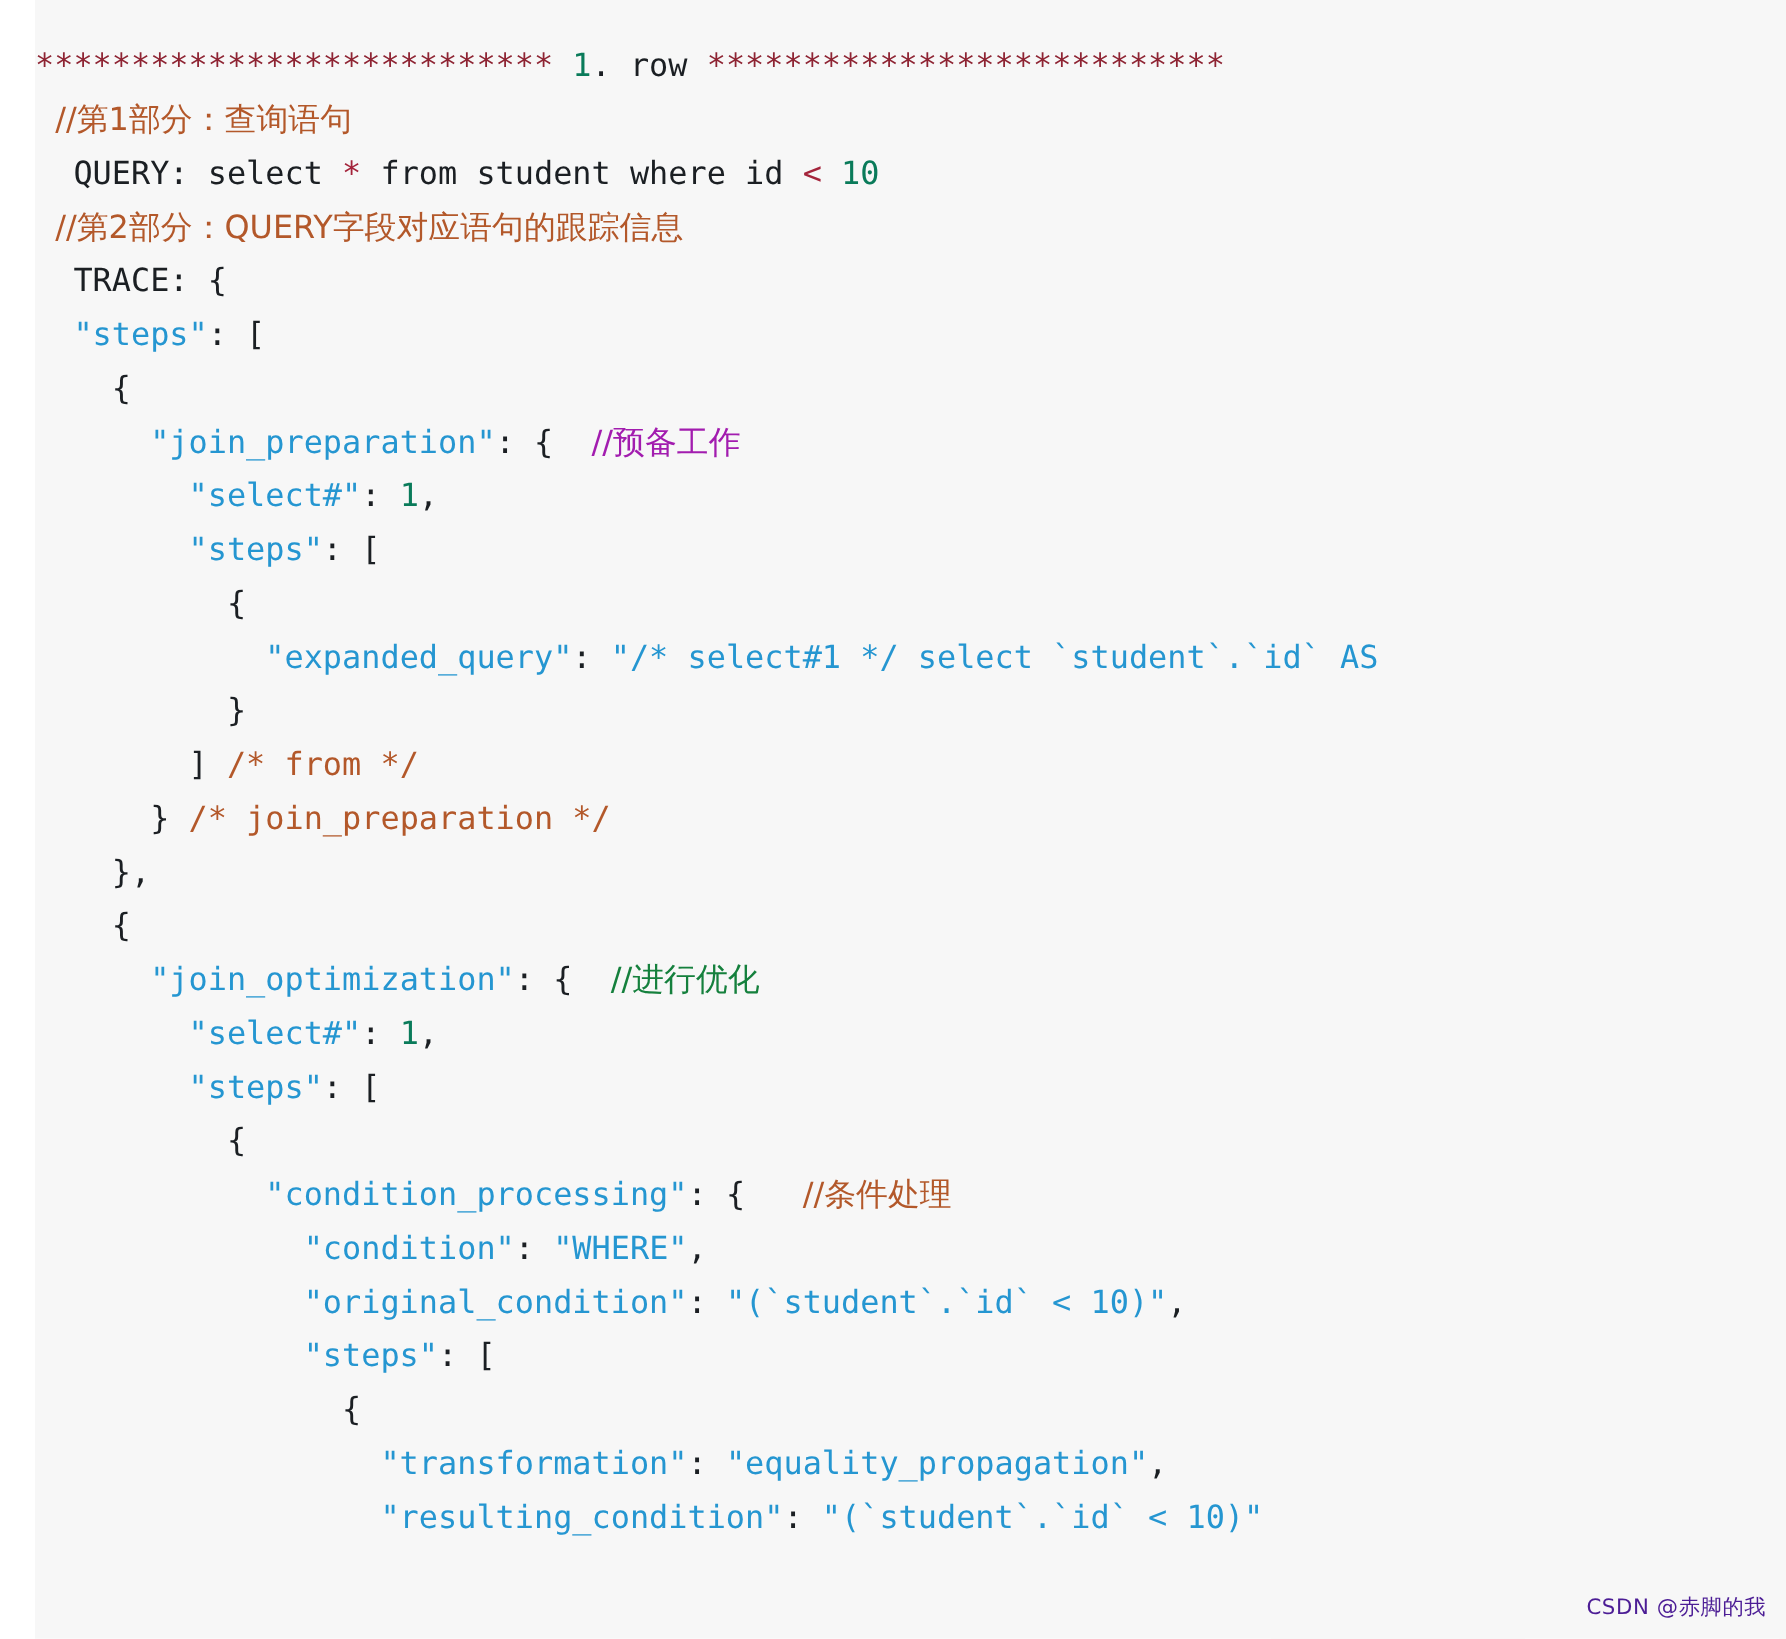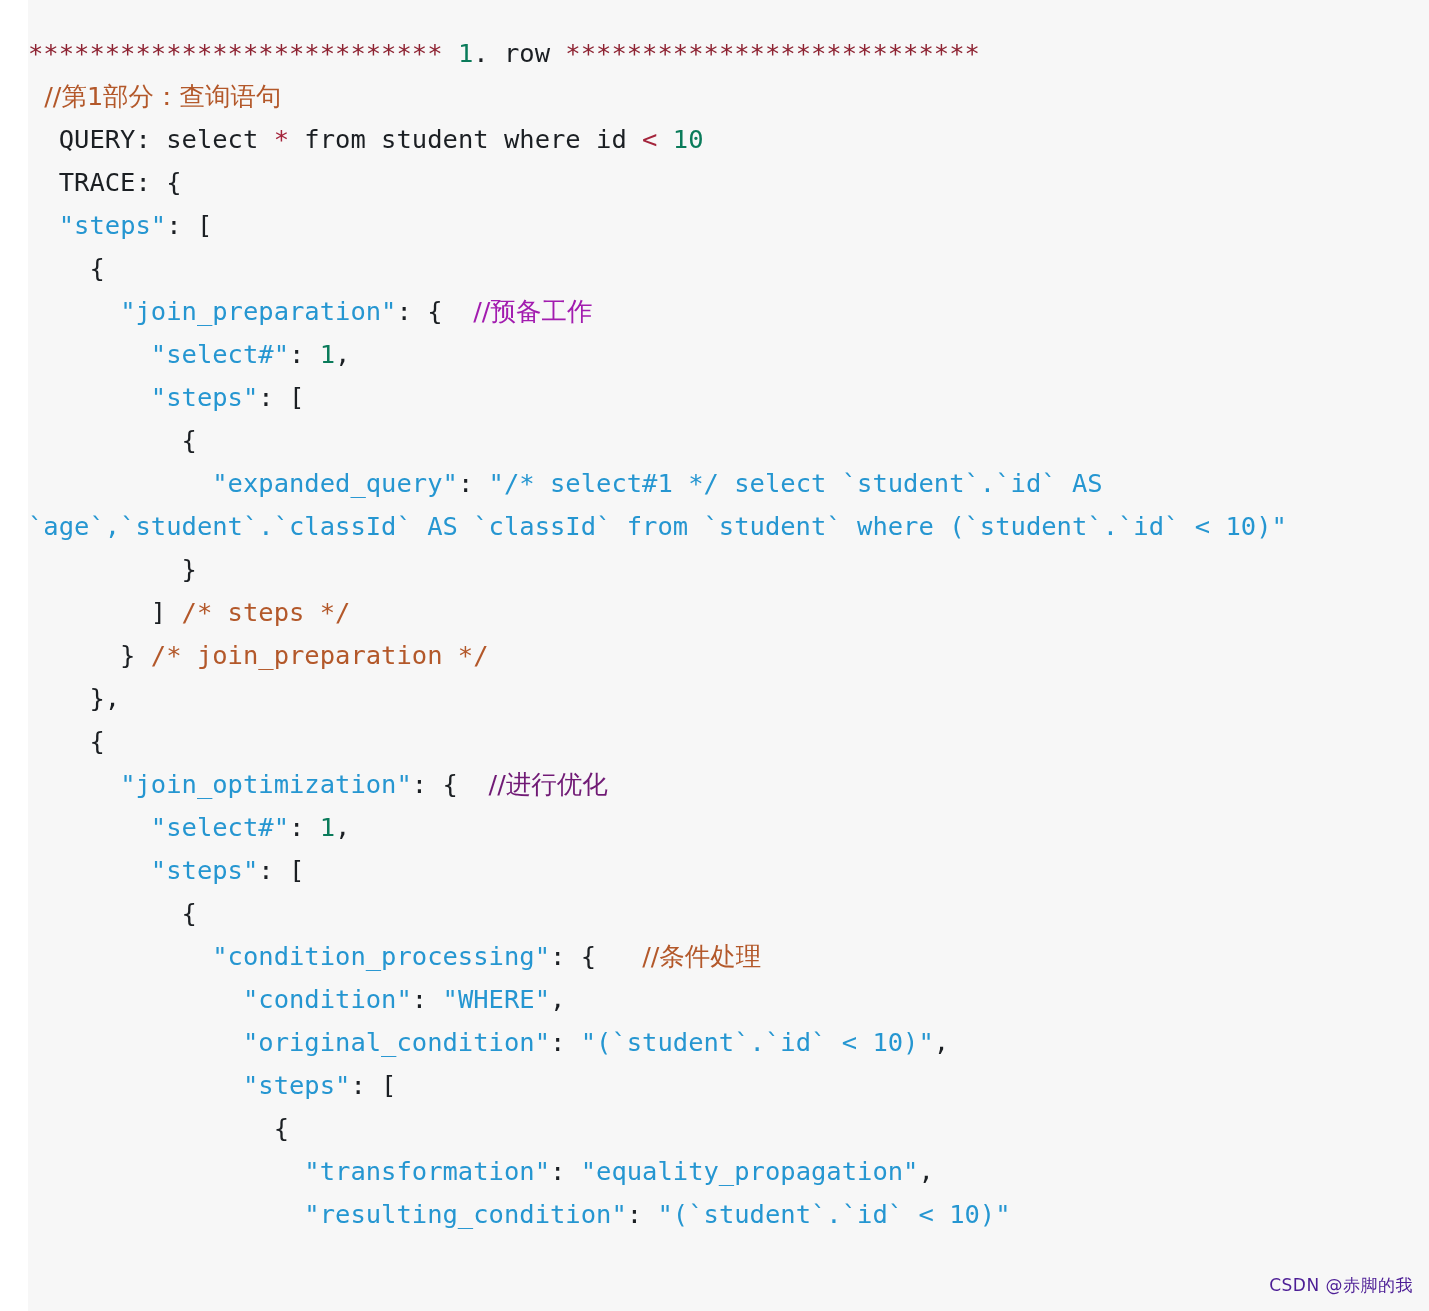--- a/index.html
+++ b/index.html
@@ -66,35 +66,35 @@
     user-select: none;
   }
 </style>
 </head>
 <body style="background: rgb(255, 255, 255);">
 
 <div id="code-surface" style="background: rgb(247, 247, 247);">
   <pre id="code-block"><span class="ln"><span class="tok-hdr-star" style="color: rgb(142, 36, 51);">***************************</span><span class="tok-plain" style="color: rgb(27, 31, 35);"> </span><span class="tok-hdr-num" style="color: rgb(10, 123, 90);">1</span><span class="tok-hdr-txt" style="color: rgb(27, 31, 35);">. row </span><span class="tok-hdr-star" style="color: rgb(142, 36, 51);">***************************</span>
 </span><span class="ln"><span class="tok-comment tok-cjk" style="color: rgb(179, 88, 42);">  //第1部分：查询语句</span>
 </span><span class="ln"><span class="tok-plain" style="color: rgb(27, 31, 35);">  QUERY: select </span><span class="tok-op" style="color: rgb(164, 36, 59);">*</span><span class="tok-plain" style="color: rgb(27, 31, 35);"> from student where id </span><span class="tok-op" style="color: rgb(164, 36, 59);">&lt;</span><span class="tok-plain" style="color: rgb(27, 31, 35);"> </span><span class="tok-num" style="color: rgb(10, 123, 90);">10</span>
+</span><span class="ln"><span class="tok-comment tok-cjk" style="color: rgb(179, 88, 42);">  //第2部分：QUERY字段对应语句的跟踪信息</span>
 </span><span class="ln"><span class="tok-plain" style="color: rgb(27, 31, 35);">  TRACE: {</span>
 </span><span class="ln"><span class="tok-plain" style="color: rgb(27, 31, 35);">  </span><span class="tok-key" style="color: rgb(37, 150, 209);">"steps"</span><span class="tok-plain" style="color: rgb(27, 31, 35);">: [</span>
 </span><span class="ln"><span class="tok-plain" style="color: rgb(27, 31, 35);">    {</span>
 </span><span class="ln"><span class="tok-plain" style="color: rgb(27, 31, 35);">      </span><span class="tok-key" style="color: rgb(37, 150, 209);">"join_preparation"</span><span class="tok-plain" style="color: rgb(27, 31, 35);">: {  </span><span class="tok-comment tok-cjk" style="color: #a21caf;">//预备工作</span>
 </span><span class="ln"><span class="tok-plain" style="color: rgb(27, 31, 35);">        </span><span class="tok-key" style="color: rgb(37, 150, 209);">"select#"</span><span class="tok-plain" style="color: rgb(27, 31, 35);">: </span><span class="tok-num" style="color: rgb(10, 123, 90);">1</span><span class="tok-plain" style="color: rgb(27, 31, 35);">,</span>
 </span><span class="ln"><span class="tok-plain" style="color: rgb(27, 31, 35);">        </span><span class="tok-key" style="color: rgb(37, 150, 209);">"steps"</span><span class="tok-plain" style="color: rgb(27, 31, 35);">: [</span>
 </span><span class="ln"><span class="tok-plain" style="color: rgb(27, 31, 35);">          {</span>
 </span><span class="ln"><span class="tok-plain" style="color: rgb(27, 31, 35);">            </span><span class="tok-key" style="color: rgb(37, 150, 209);">"expanded_query"</span><span class="tok-plain" style="color: rgb(27, 31, 35);">: </span><span class="tok-str" style="color: rgb(37, 150, 209);">"/* select#1 */ select `student`.`id` AS</span>
-</span><span class="ln"><span class="tok-str" style="color: rgb(37, 150, 209);">`age`,`student`.`classId` AS `classId` from `student` where (`student`.`id` &lt; 10)"</span>
 </span><span class="ln"><span class="tok-plain" style="color: rgb(27, 31, 35);">          }</span>
-</span><span class="ln"><span class="tok-plain" style="color: rgb(27, 31, 35);">        ] </span><span class="tok-comment" style="color: rgb(179, 88, 42);">/* steps */</span>
+</span><span class="ln"><span class="tok-plain" style="color: rgb(27, 31, 35);">        ] </span><span class="tok-comment" style="color: rgb(179, 88, 42);">/* from */</span>
 </span><span class="ln"><span class="tok-plain" style="color: rgb(27, 31, 35);">      } </span><span class="tok-comment" style="color: rgb(179, 88, 42);">/* join_preparation */</span>
 </span><span class="ln"><span class="tok-plain" style="color: rgb(27, 31, 35);">    },</span>
 </span><span class="ln"><span class="tok-plain" style="color: rgb(27, 31, 35);">    {</span>
-</span><span class="ln"><span class="tok-plain" style="color: rgb(27, 31, 35);">      </span><span class="tok-key" style="color: rgb(37, 150, 209);">"join_optimization"</span><span class="tok-plain" style="color: rgb(27, 31, 35);">: {  </span><span class="tok-comment tok-cjk" style="color: #701a75;">//进行优化</span>
+</span><span class="ln"><span class="tok-plain" style="color: rgb(27, 31, 35);">      </span><span class="tok-key" style="color: rgb(37, 150, 209);">"join_optimization"</span><span class="tok-plain" style="color: rgb(27, 31, 35);">: {  </span><span class="tok-comment tok-cjk" style="color: #15803d;">//进行优化</span>
 </span><span class="ln"><span class="tok-plain" style="color: rgb(27, 31, 35);">        </span><span class="tok-key" style="color: rgb(37, 150, 209);">"select#"</span><span class="tok-plain" style="color: rgb(27, 31, 35);">: </span><span class="tok-num" style="color: rgb(10, 123, 90);">1</span><span class="tok-plain" style="color: rgb(27, 31, 35);">,</span>
 </span><span class="ln"><span class="tok-plain" style="color: rgb(27, 31, 35);">        </span><span class="tok-key" style="color: rgb(37, 150, 209);">"steps"</span><span class="tok-plain" style="color: rgb(27, 31, 35);">: [</span>
 </span><span class="ln"><span class="tok-plain" style="color: rgb(27, 31, 35);">          {</span>
 </span><span class="ln"><span class="tok-plain" style="color: rgb(27, 31, 35);">            </span><span class="tok-key" style="color: rgb(37, 150, 209);">"condition_processing"</span><span class="tok-plain" style="color: rgb(27, 31, 35);">: {   </span><span class="tok-comment tok-cjk" style="color: rgb(179, 88, 42);">//条件处理</span>
 </span><span class="ln"><span class="tok-plain" style="color: rgb(27, 31, 35);">              </span><span class="tok-key" style="color: rgb(37, 150, 209);">"condition"</span><span class="tok-plain" style="color: rgb(27, 31, 35);">: </span><span class="tok-str" style="color: rgb(37, 150, 209);">"WHERE"</span><span class="tok-plain" style="color: rgb(27, 31, 35);">,</span>
 </span><span class="ln"><span class="tok-plain" style="color: rgb(27, 31, 35);">              </span><span class="tok-key" style="color: rgb(37, 150, 209);">"original_condition"</span><span class="tok-plain" style="color: rgb(27, 31, 35);">: </span><span class="tok-str" style="color: rgb(37, 150, 209);">"(`student`.`id` &lt; 10)"</span><span class="tok-plain" style="color: rgb(27, 31, 35);">,</span>
 </span><span class="ln"><span class="tok-plain" style="color: rgb(27, 31, 35);">              </span><span class="tok-key" style="color: rgb(37, 150, 209);">"steps"</span><span class="tok-plain" style="color: rgb(27, 31, 35);">: [</span>
 </span><span class="ln"><span class="tok-plain" style="color: rgb(27, 31, 35);">                {</span>
 </span><span class="ln"><span class="tok-plain" style="color: rgb(27, 31, 35);">                  </span><span class="tok-key" style="color: rgb(37, 150, 209);">"transformation"</span><span class="tok-plain" style="color: rgb(27, 31, 35);">: </span><span class="tok-str" style="color: rgb(37, 150, 209);">"equality_propagation"</span><span class="tok-plain" style="color: rgb(27, 31, 35);">,</span>
 </span><span class="ln"><span class="tok-plain" style="color: rgb(27, 31, 35);">                  </span><span class="tok-key" style="color: rgb(37, 150, 209);">"resulting_condition"</span><span class="tok-plain" style="color: rgb(27, 31, 35);">: </span><span class="tok-str" style="color: rgb(37, 150, 209);">"(`student`.`id` &lt; 10)"</span>

